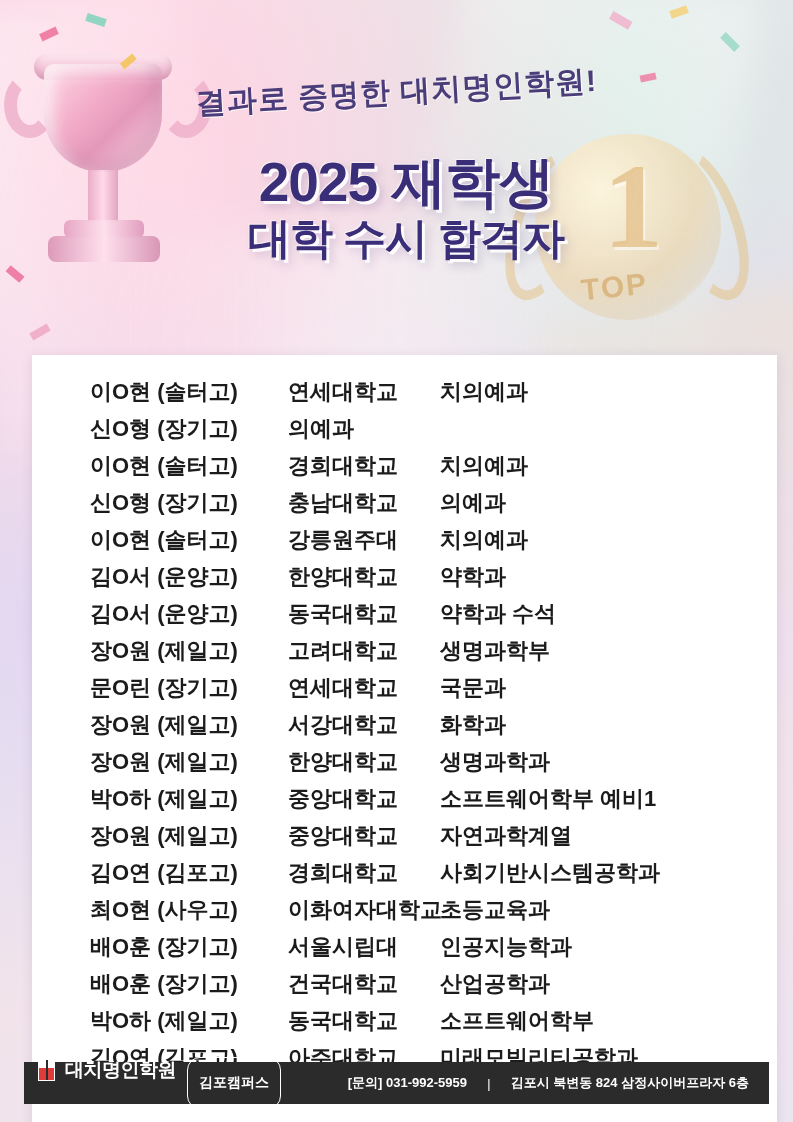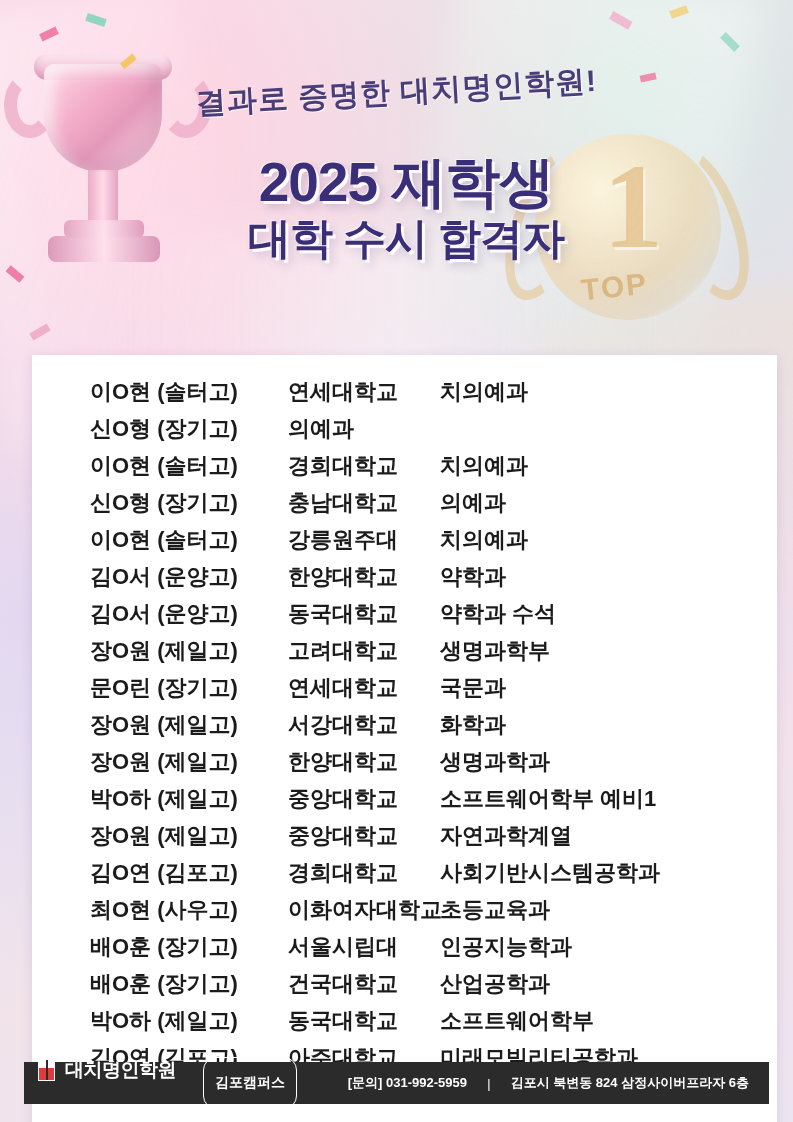--- a/index.html
+++ b/index.html
@@ -198,21 +198,21 @@
     position: relative;
   }
   .logo-mark::after{
     content:""; position:absolute; left:50%; top:2px; width:2px; height:20px;
     background:#2b2b2b; transform: translateX(-50%);
   }
   .brand-name {
     font-size: 19px; font-weight: bold; letter-spacing: -0.5px;
   }
   .campus-badge {
-    margin-left: 17px;
+    margin-left: 1px;
     border: 1.5px solid #ffffff;
     border-radius: 13px;
     padding: 16px 11px;
     font-size: 14px;
     font-weight: bold;
   }
   .footer-right {
     margin-left: auto;
     display: flex; align-items: center; gap: 20px;
     font-size: 13px; font-weight: bold;

